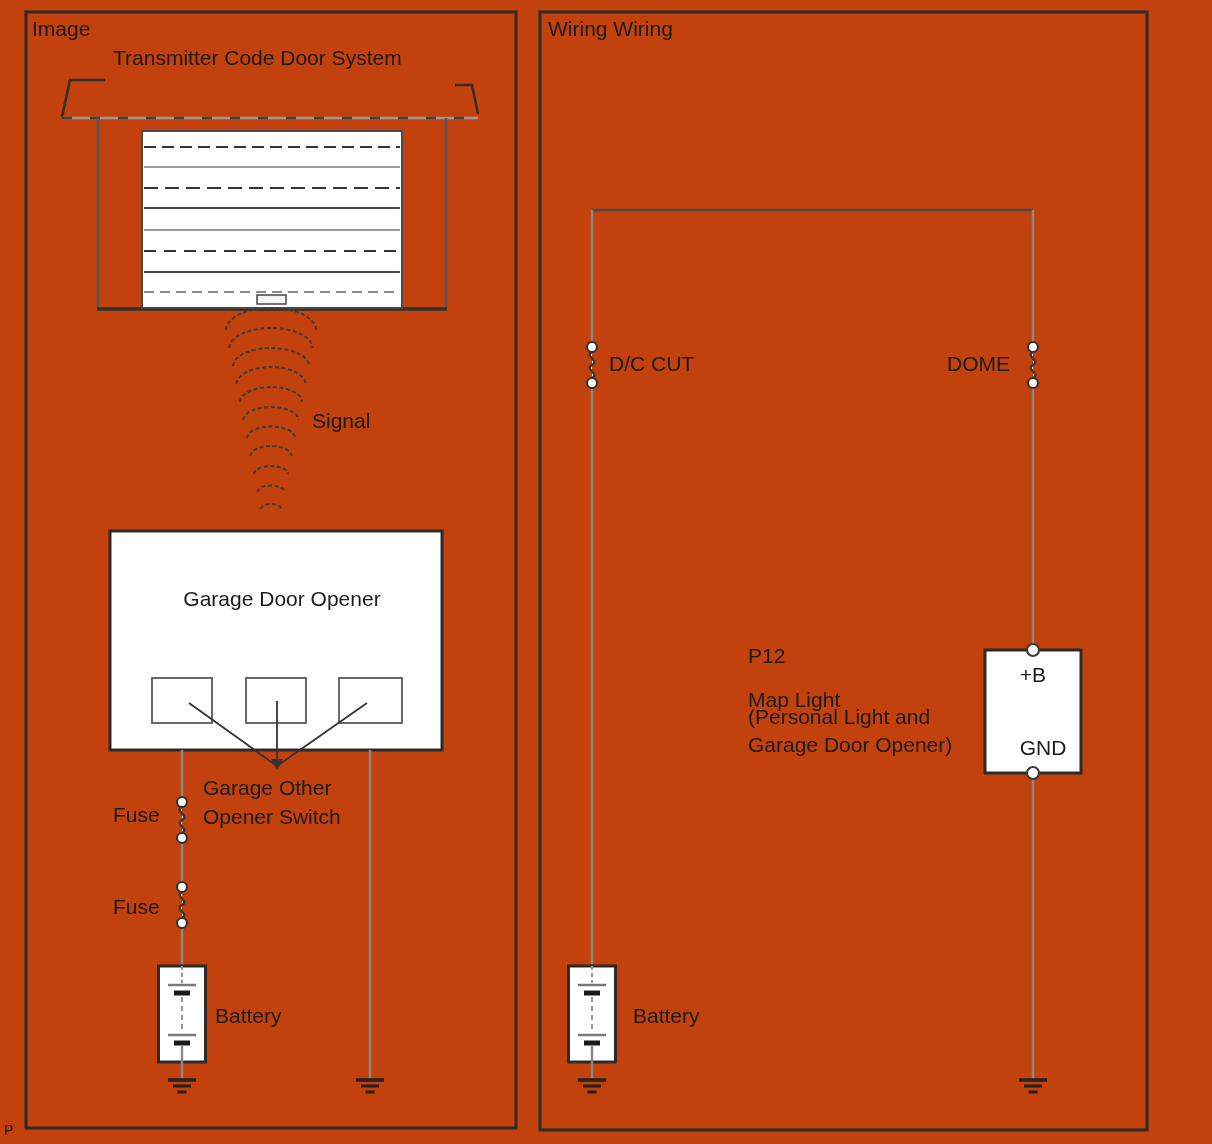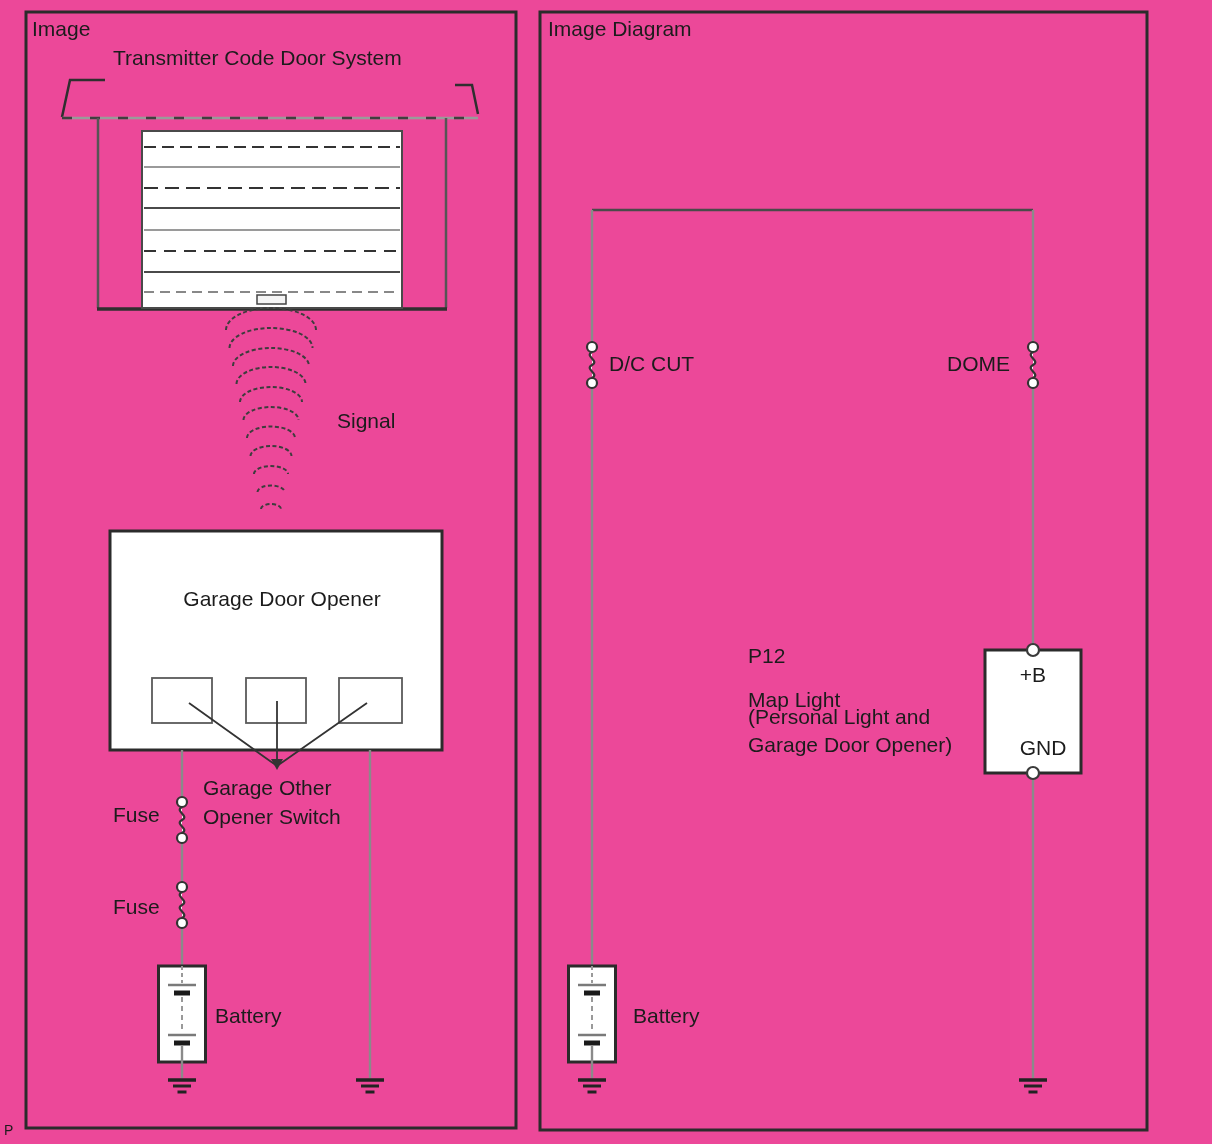--- a/index.html
+++ b/index.html
@@ -1,16 +1,16 @@
 <!DOCTYPE html>
 <html><head>
 <meta charset="utf-8">
 <style>
   html,body{margin:0;padding:0;background:#ffffff;}
-  #canvas{position:relative;width:1212px;height:1144px;background:#ec4899;
+  #canvas{position:relative;width:1212px;height:1144px;background:#c2410c;
           font-family:"Liberation Sans", sans-serif;overflow:hidden;}
   #artwork{position:absolute;left:0;top:0;}
   .label{position:absolute;font-size:21px;color:#1c1c1c;white-space:nowrap;line-height:1.1;}
   .label.center{text-align:center;}
   .pagemark{position:absolute;font-size:14px;color:#1c1c1c;}
   svg .panel{fill:none;stroke:#2b2b2b;stroke-width:3;}
   svg .box{fill:#ffffff;stroke:#2b2b2b;stroke-width:3;}
   svg .wire{stroke:#8a8a8a;stroke-width:2.4;fill:none;}
   svg .fusepart{stroke:#333333;stroke-width:2.2;fill:#ffffff;}
   svg .gnd{stroke:#222222;fill:none;}
@@ -159,29 +159,29 @@
     </g>
     <g class="gnd">
       <line x1="1019" y1="1080" x2="1047" y2="1080" stroke-width="3.5"></line>
       <line x1="1024" y1="1086" x2="1042" y2="1086" stroke-width="3"></line>
       <line x1="1028.5" y1="1092" x2="1037.5" y2="1092" stroke-width="3"></line>
     </g>
   </svg>
 
   <div class="label" style="left:32px;top:17px">Image</div>
   <div class="label" style="left:113px;top:46px">Transmitter Code Door System</div>
-  <div class="label" style="left:337px;top:409px">Signal</div>
+  <div class="label" style="left:312px;top:409px">Signal</div>
   <div class="label center" style="left:110px;top:587px;width:344px">Garage Door Opener</div>
   <div class="label" style="left:203px;top:776px">Garage Other</div>
   <div class="label" style="left:203px;top:805px">Opener Switch</div>
   <div class="label" style="left:113px;top:803px">Fuse</div>
   <div class="label" style="left:113px;top:895px">Fuse</div>
   <div class="label" style="left:215px;top:1004px">Battery</div>
 
-  <div class="label" style="left:548px;top:17px">Image Diagram</div>
+  <div class="label" style="left:548px;top:17px">Wiring Wiring</div>
   <div class="label" style="left:609px;top:352px">D/C CUT</div>
   <div class="label" style="left:947px;top:352px">DOME</div>
   <div class="label" style="left:748px;top:644px">P12</div>
   <div class="label" style="left:748px;top:688px">Map Light</div>
   <div class="label" style="left:748px;top:705px">(Personal Light and</div>
   <div class="label" style="left:748px;top:733px">Garage Door Opener)</div>
   <div class="label center" style="left:985px;top:663px;width:96px">+B</div>
   <div class="label center" style="left:985px;top:736px;width:116px">GND</div>
   <div class="label" style="left:633px;top:1004px">Battery</div>
 

